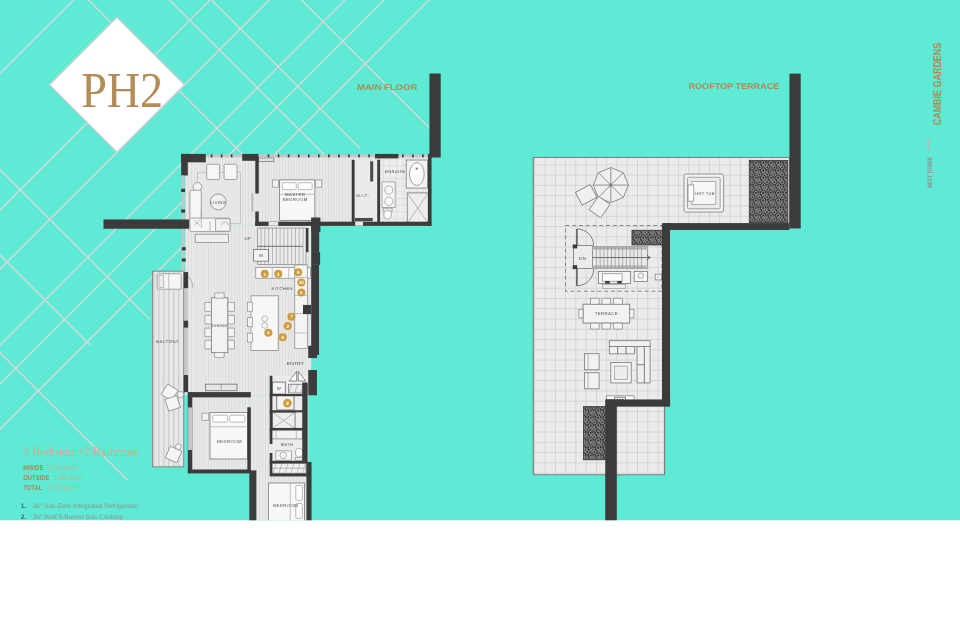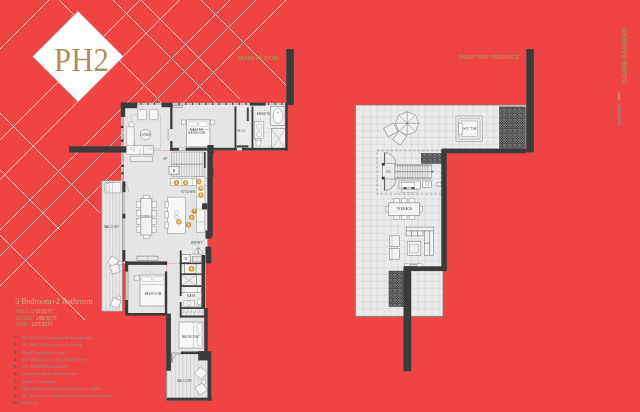--- a/index.html
+++ b/index.html
@@ -1,16 +1,16 @@
 <!DOCTYPE html>
 <html><head>
 <meta charset="utf-8">
 <style>
   html,body{margin:0;padding:0;background:#ffffff;}
-  .page{position:relative;width:640px;height:412px;overflow:hidden;background:#ef4444;
+  .page{position:relative;width:640px;height:347px;overflow:hidden;background:#5eead4;
         font-family:"Liberation Sans",sans-serif;}
   svg text{font-family:"Liberation Sans",sans-serif;}
   svg .serif{font-family:"Liberation Serif",serif;}
 </style>
 </head>
 <body>
 <div class="page">
 <svg width="640" height="412" viewBox="0 0 640 412">
 <defs>
   <pattern id="wood" width="1.9" height="8" patternUnits="userSpaceOnUse">

